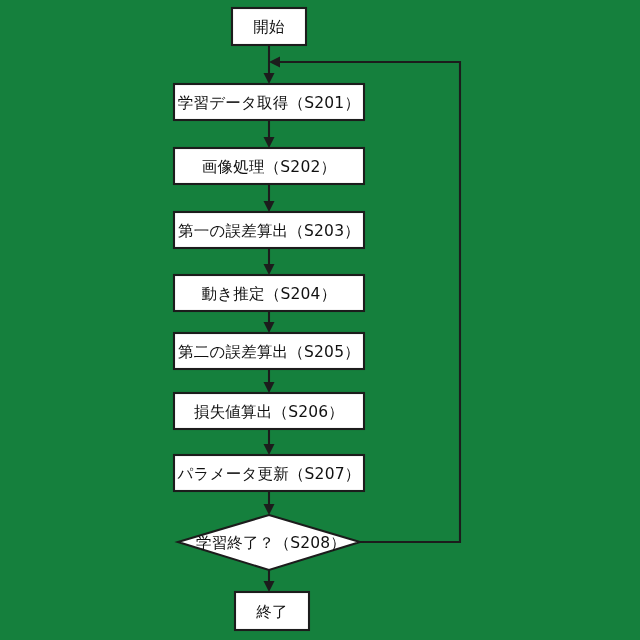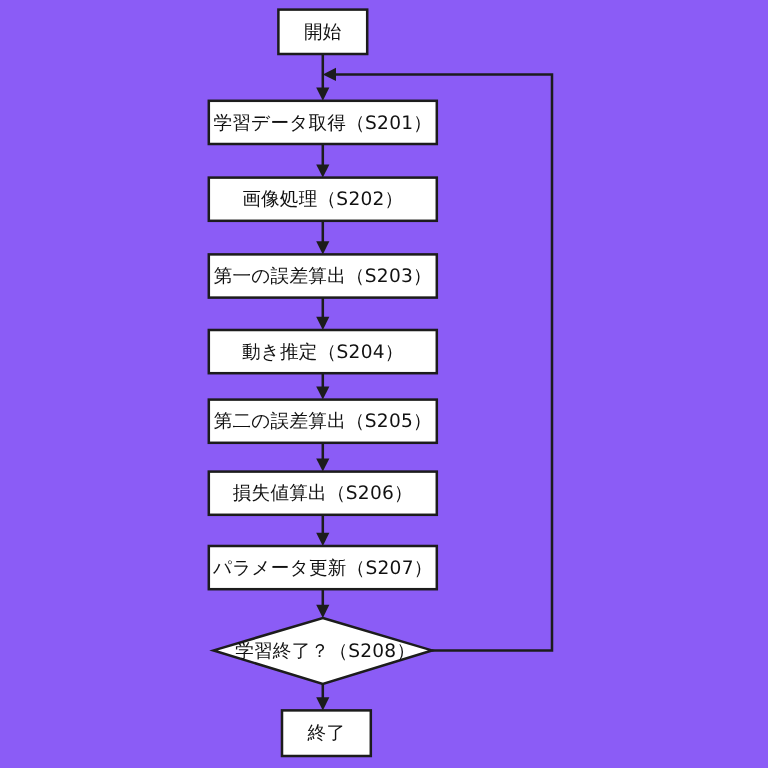--- a/index.html
+++ b/index.html
@@ -5,21 +5,21 @@
 <style>
   html, body {
     margin: 0;
     padding: 0;
     background: #ffffff;
   }
   #canvas {
     position: relative;
     width: 640px;
     height: 640px;
-    background: #8b5cf6;
+    background: #15803d;
     overflow: hidden;
     font-family: "DejaVu Sans", "Liberation Sans", sans-serif;
   }
   svg.diagram {
     position: absolute;
     left: 0;
     top: 0;
     width: 640px;
     height: 640px;
   }

